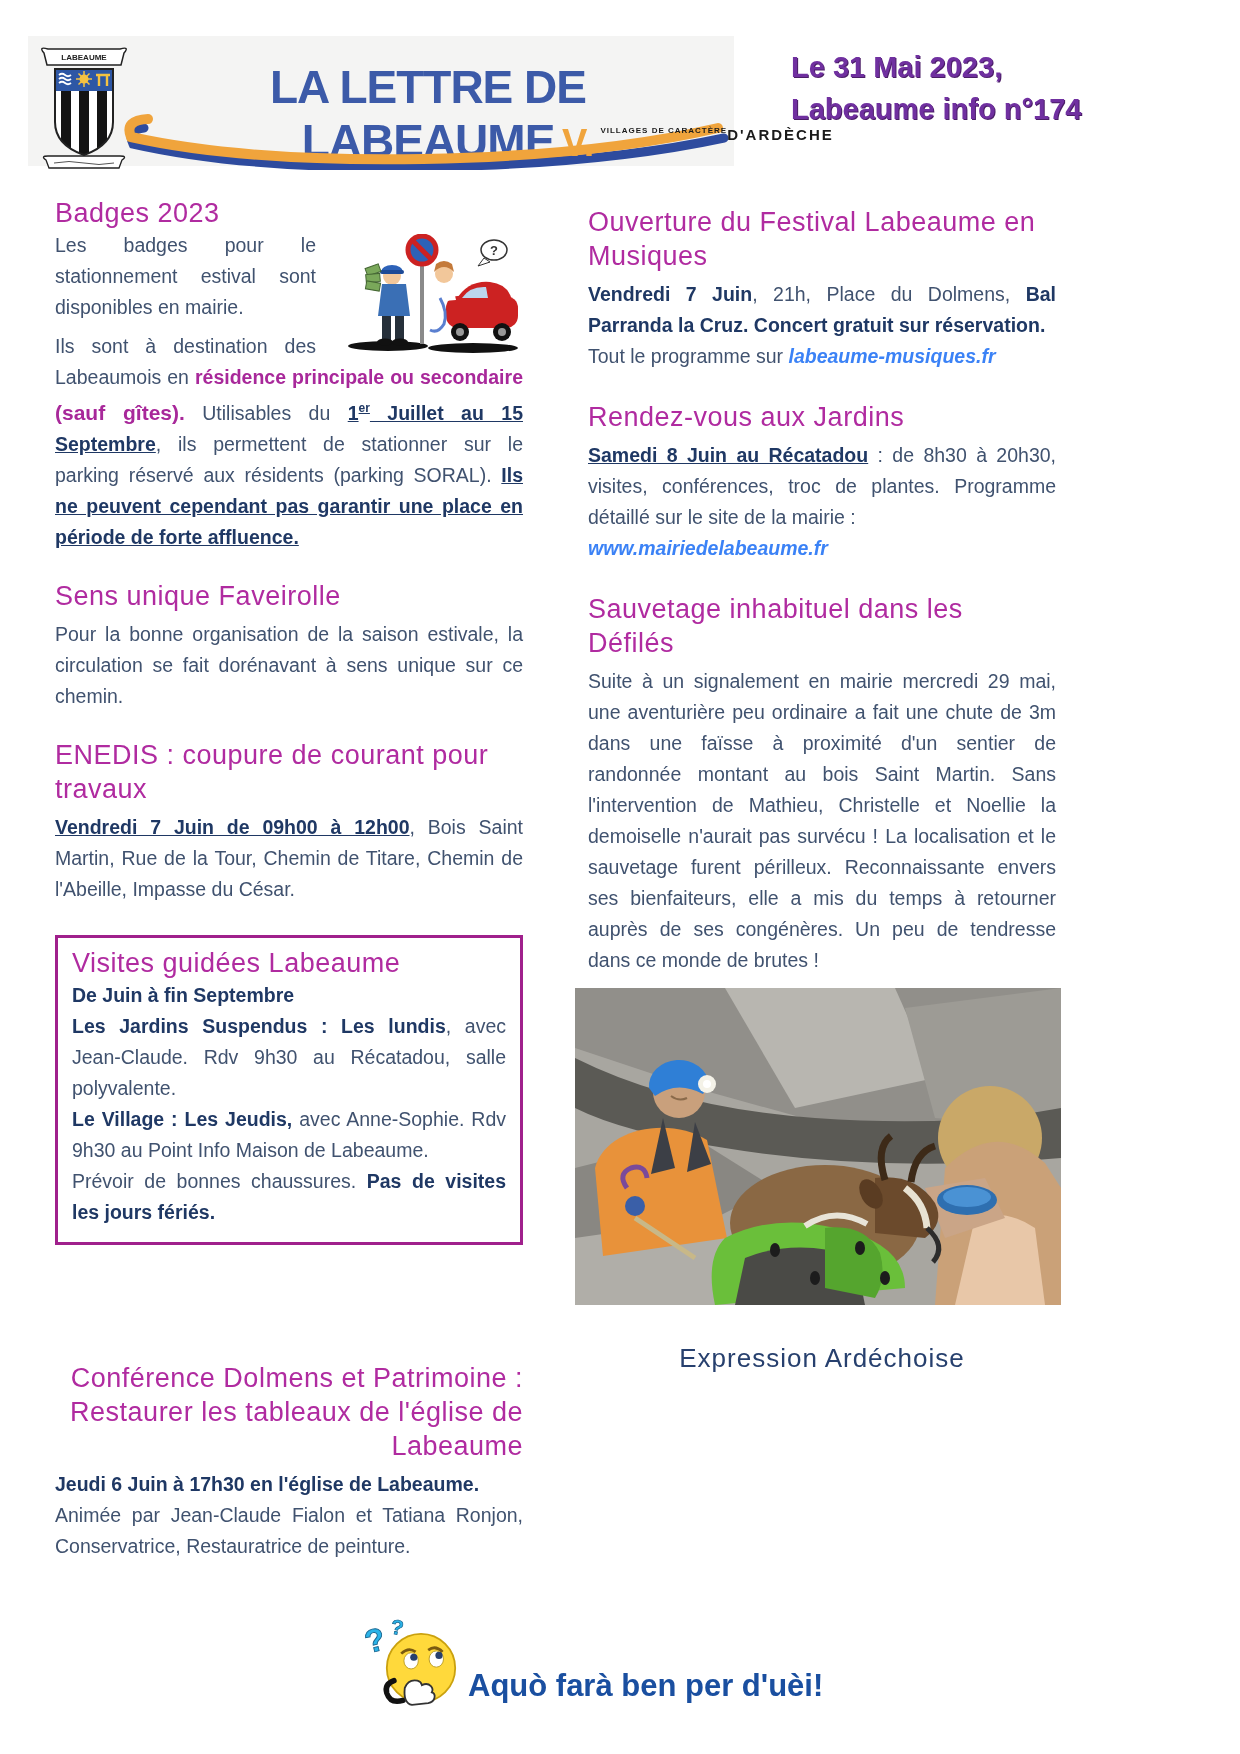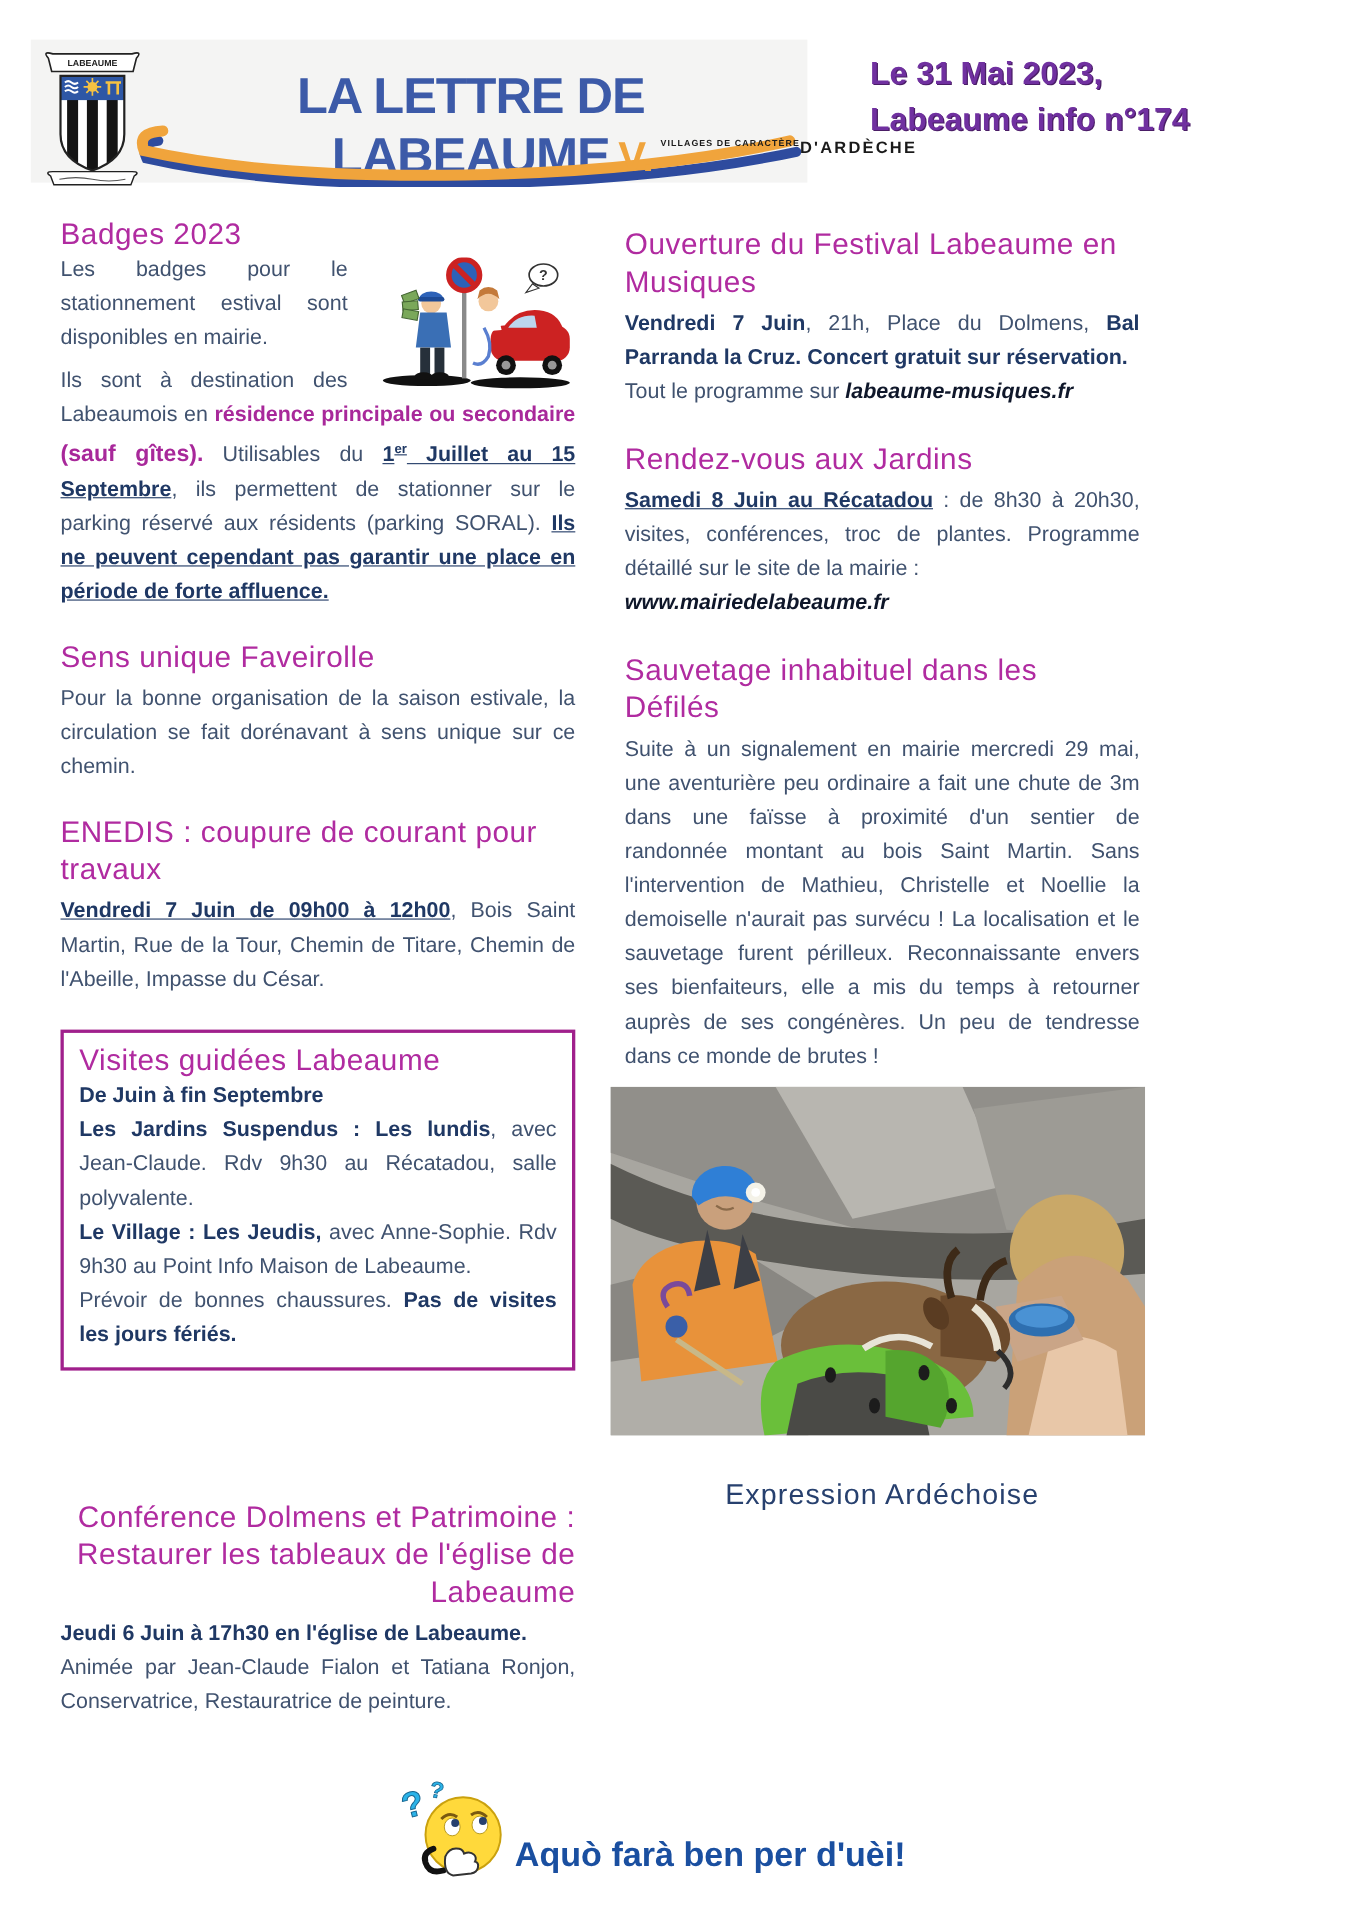--- a/index.html
+++ b/index.html
@@ -16,29 +16,29 @@
   .vdc-v{font-size:38px;font-weight:bold;color:#f0a43c;line-height:34px;}
   .vdc-text{display:flex;color:#1a1a1a;}
   .vdc-line1{font-size:8px;font-weight:bold;letter-spacing:1px;}
   .vdc-line2{font-size:15px;font-weight:bold;letter-spacing:2px;}
   .issue-date{position:absolute;left:770px;top:46px;width:340px;
               font-size:29px;font-weight:bold;color:#7030a0;line-height:42px;
               text-shadow:1px 1px 0 #4a1d66;margin-left:21px;}
 
   
   .col-left{position:absolute;left:55px;top:196px;width:468px;}
-  .col-right{position:absolute;left:568px;top:205px;width:468px;}
+  .col-right{position:absolute;left:588px;top:205px;width:468px;}
 
   h2{margin:0;font-size:27px;font-weight:normal;letter-spacing:.5px;color:#b02ba0;line-height:34px;}
   p{margin:0;font-size:19.5px;line-height:31px;text-align:justify;}
   .b{font-weight:bold;color:#1f3864;}
   .bu{font-weight:bold;color:#1f3864;text-decoration:underline;}
   .bm{font-weight:bold;color:#a8289a;}
   .bmL{font-weight:bold;color:#a8289a;font-size:21px;}
-  .bi{font-weight:bold;font-style:italic;color:#0f172a;}
+  .bi{font-weight:bold;font-style:italic;color:#3b82f6;}
   sup{font-size:12px;}
 
   .badges-art{float:right;width:195px;height:120px;margin:4px 0 2px 12px;}
   .mt8{margin-top:8px;} .mt26{margin-top:26px;} .mt28{margin-top:28px;} .mt6{margin-top:6px;}
 
   .visites-box{margin-top:30px;border:3px solid #a0208c;padding:8px 14px 14px 14px;}
   .conf-heading{margin-top:116px;text-align:right;}
 
   .photo{margin:12px 0 0 -13px;width:486px;height:317px;display:block;}
   .expression-heading{margin-top:36px;text-align:center;font-size:26px;color:#27406e;

